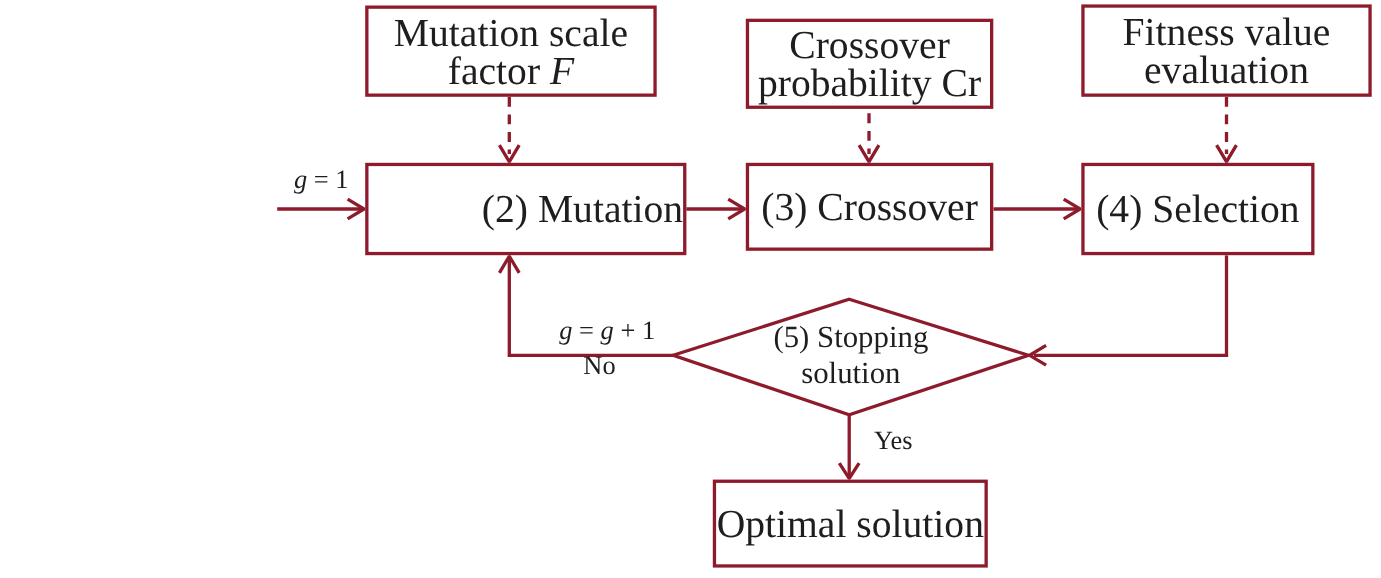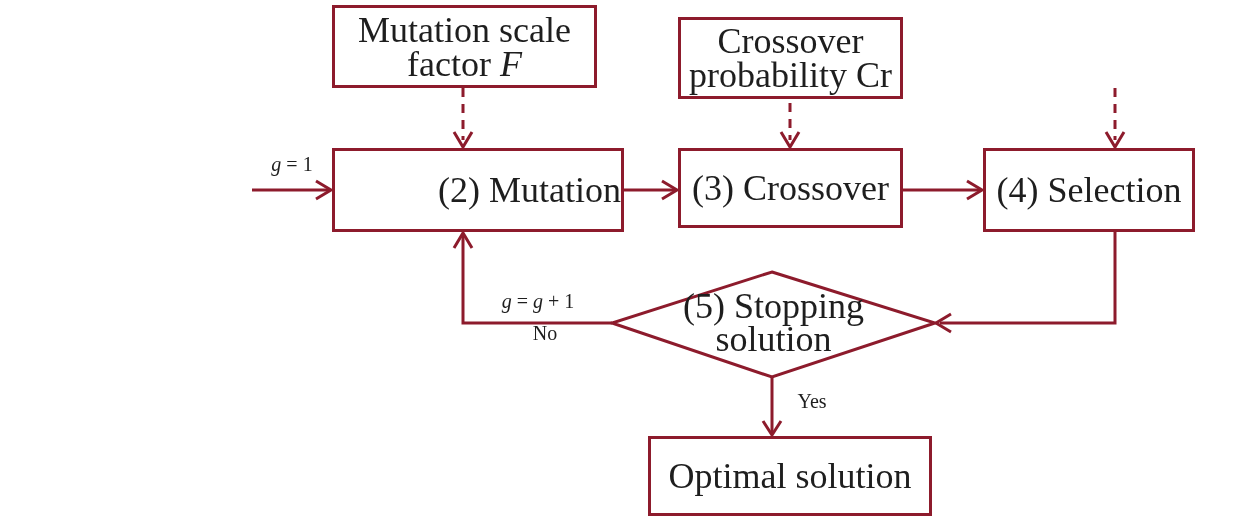--- a/index.html
+++ b/index.html
@@ -39,43 +39,43 @@
     align-items: center;
     justify-content: center;
     text-align: center;
     font-size: 36px;
     line-height: 34px;
   }
   .it { font-style: italic; }
   .dlabel {
     position: absolute;
     text-align: center;
-    font-size: 36px;
+    font-size: 28px;
     line-height: 33px;
   }
   .elabel {
     position: absolute;
     transform: translateX(-50%);
     white-space: nowrap;
-    font-size: 20px;
+    font-size: 24px;
     line-height: 34px;
   }
   
   #n-pf   { left: 332px; top: 5px;   width: 265px; height: 83px; }
   #n-pcr  { left: 678px; top: 5px;   width: 225px; height: 82px; margin-top: 12px; }
   #n-pfit { left: 983px; top: 4px;   width: 264px; height: 84px; }
   #n-init { left: 5px;   top: 148px; width: 247px; height: 84px; }
   #n-mut  { left: 332px; top: 148px; width: 292px; height: 84px; align-items: flex-end; }
   #n-cross{ left: 678px; top: 148px; width: 225px; height: 80px; }
   #n-sel  { left: 983px; top: 148px; width: 212px; height: 84px; }
-  #n-opt  { left: 648px; top: 436px; width: 284px; height: 80px; text-align: right; }
+  #n-opt  { left: 648px; top: 436px; width: 250px; height: 80px; text-align: right; }
   #n-stop-text { left: 612px; top: 290px; width: 323px; }
   
   #lbl-g1   { left: 292px; top: 147px; }
-  #lbl-ginc { left: 538px; top: 284px; }
+  #lbl-ginc { left: 552px; top: 284px; }
   #lbl-no   { left: 545px; top: 316px; }
   #lbl-yes  { left: 812px; top: 384px; }
 </style>
 </head>
 <body>
 
 <div class="canvas">
 
   <svg class="connectors" viewBox="0 0 1255 525" xmlns="http://www.w3.org/2000/svg">
 
@@ -106,20 +106,24 @@
   </svg>
 
   <div class="box" id="n-pf">
     <div><span>Mutation scale</span></div>
     <div><span>factor </span><span class="it">F</span></div>
   </div>
   <div class="box" id="n-pcr">
     <div><span>Crossover</span></div>
     <div><span>probability Cr</span></div>
   </div>
+  <div class="box" id="n-pfit">
+    <div><span>Fitness value</span></div>
+    <div><span>evaluation</span></div>
+  </div>
 
   <div class="box" id="n-mut">
     <span>(2) Mutation</span>
   </div>
   <div class="box" id="n-cross">
     <span>(3) Crossover</span>
   </div>
   <div class="box" id="n-sel">
     <span>(4) Selection</span>
   </div>

